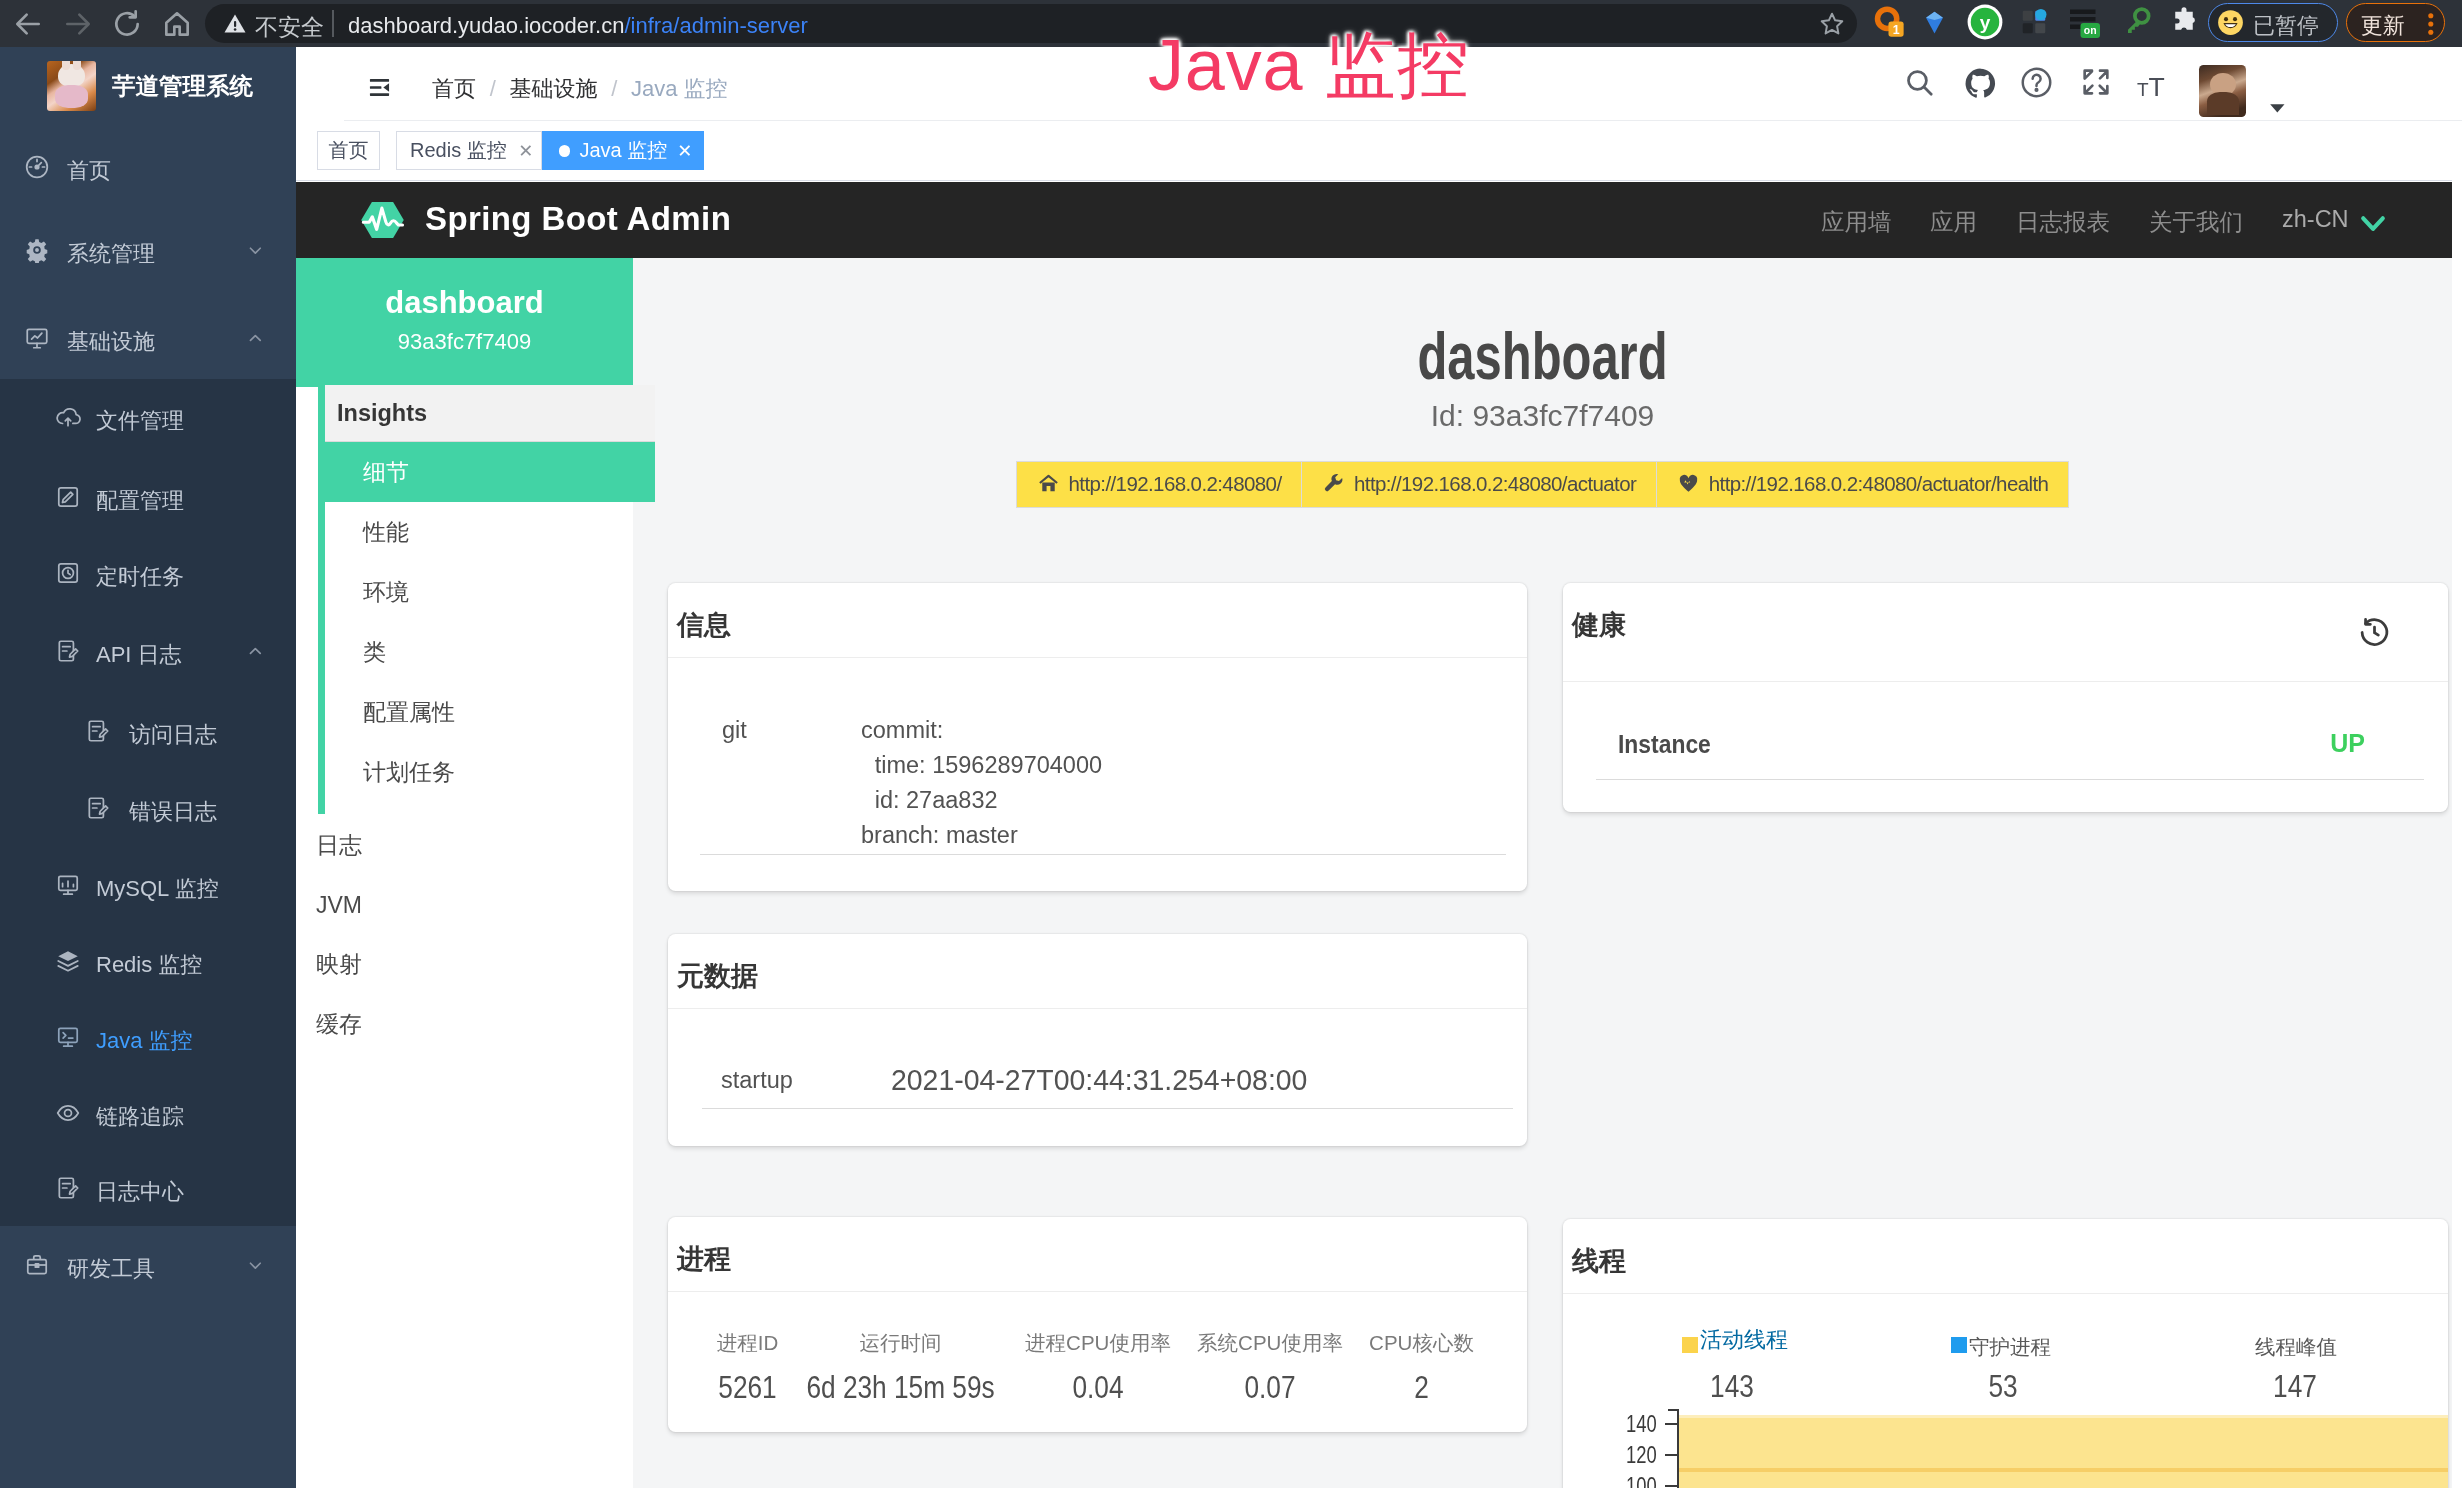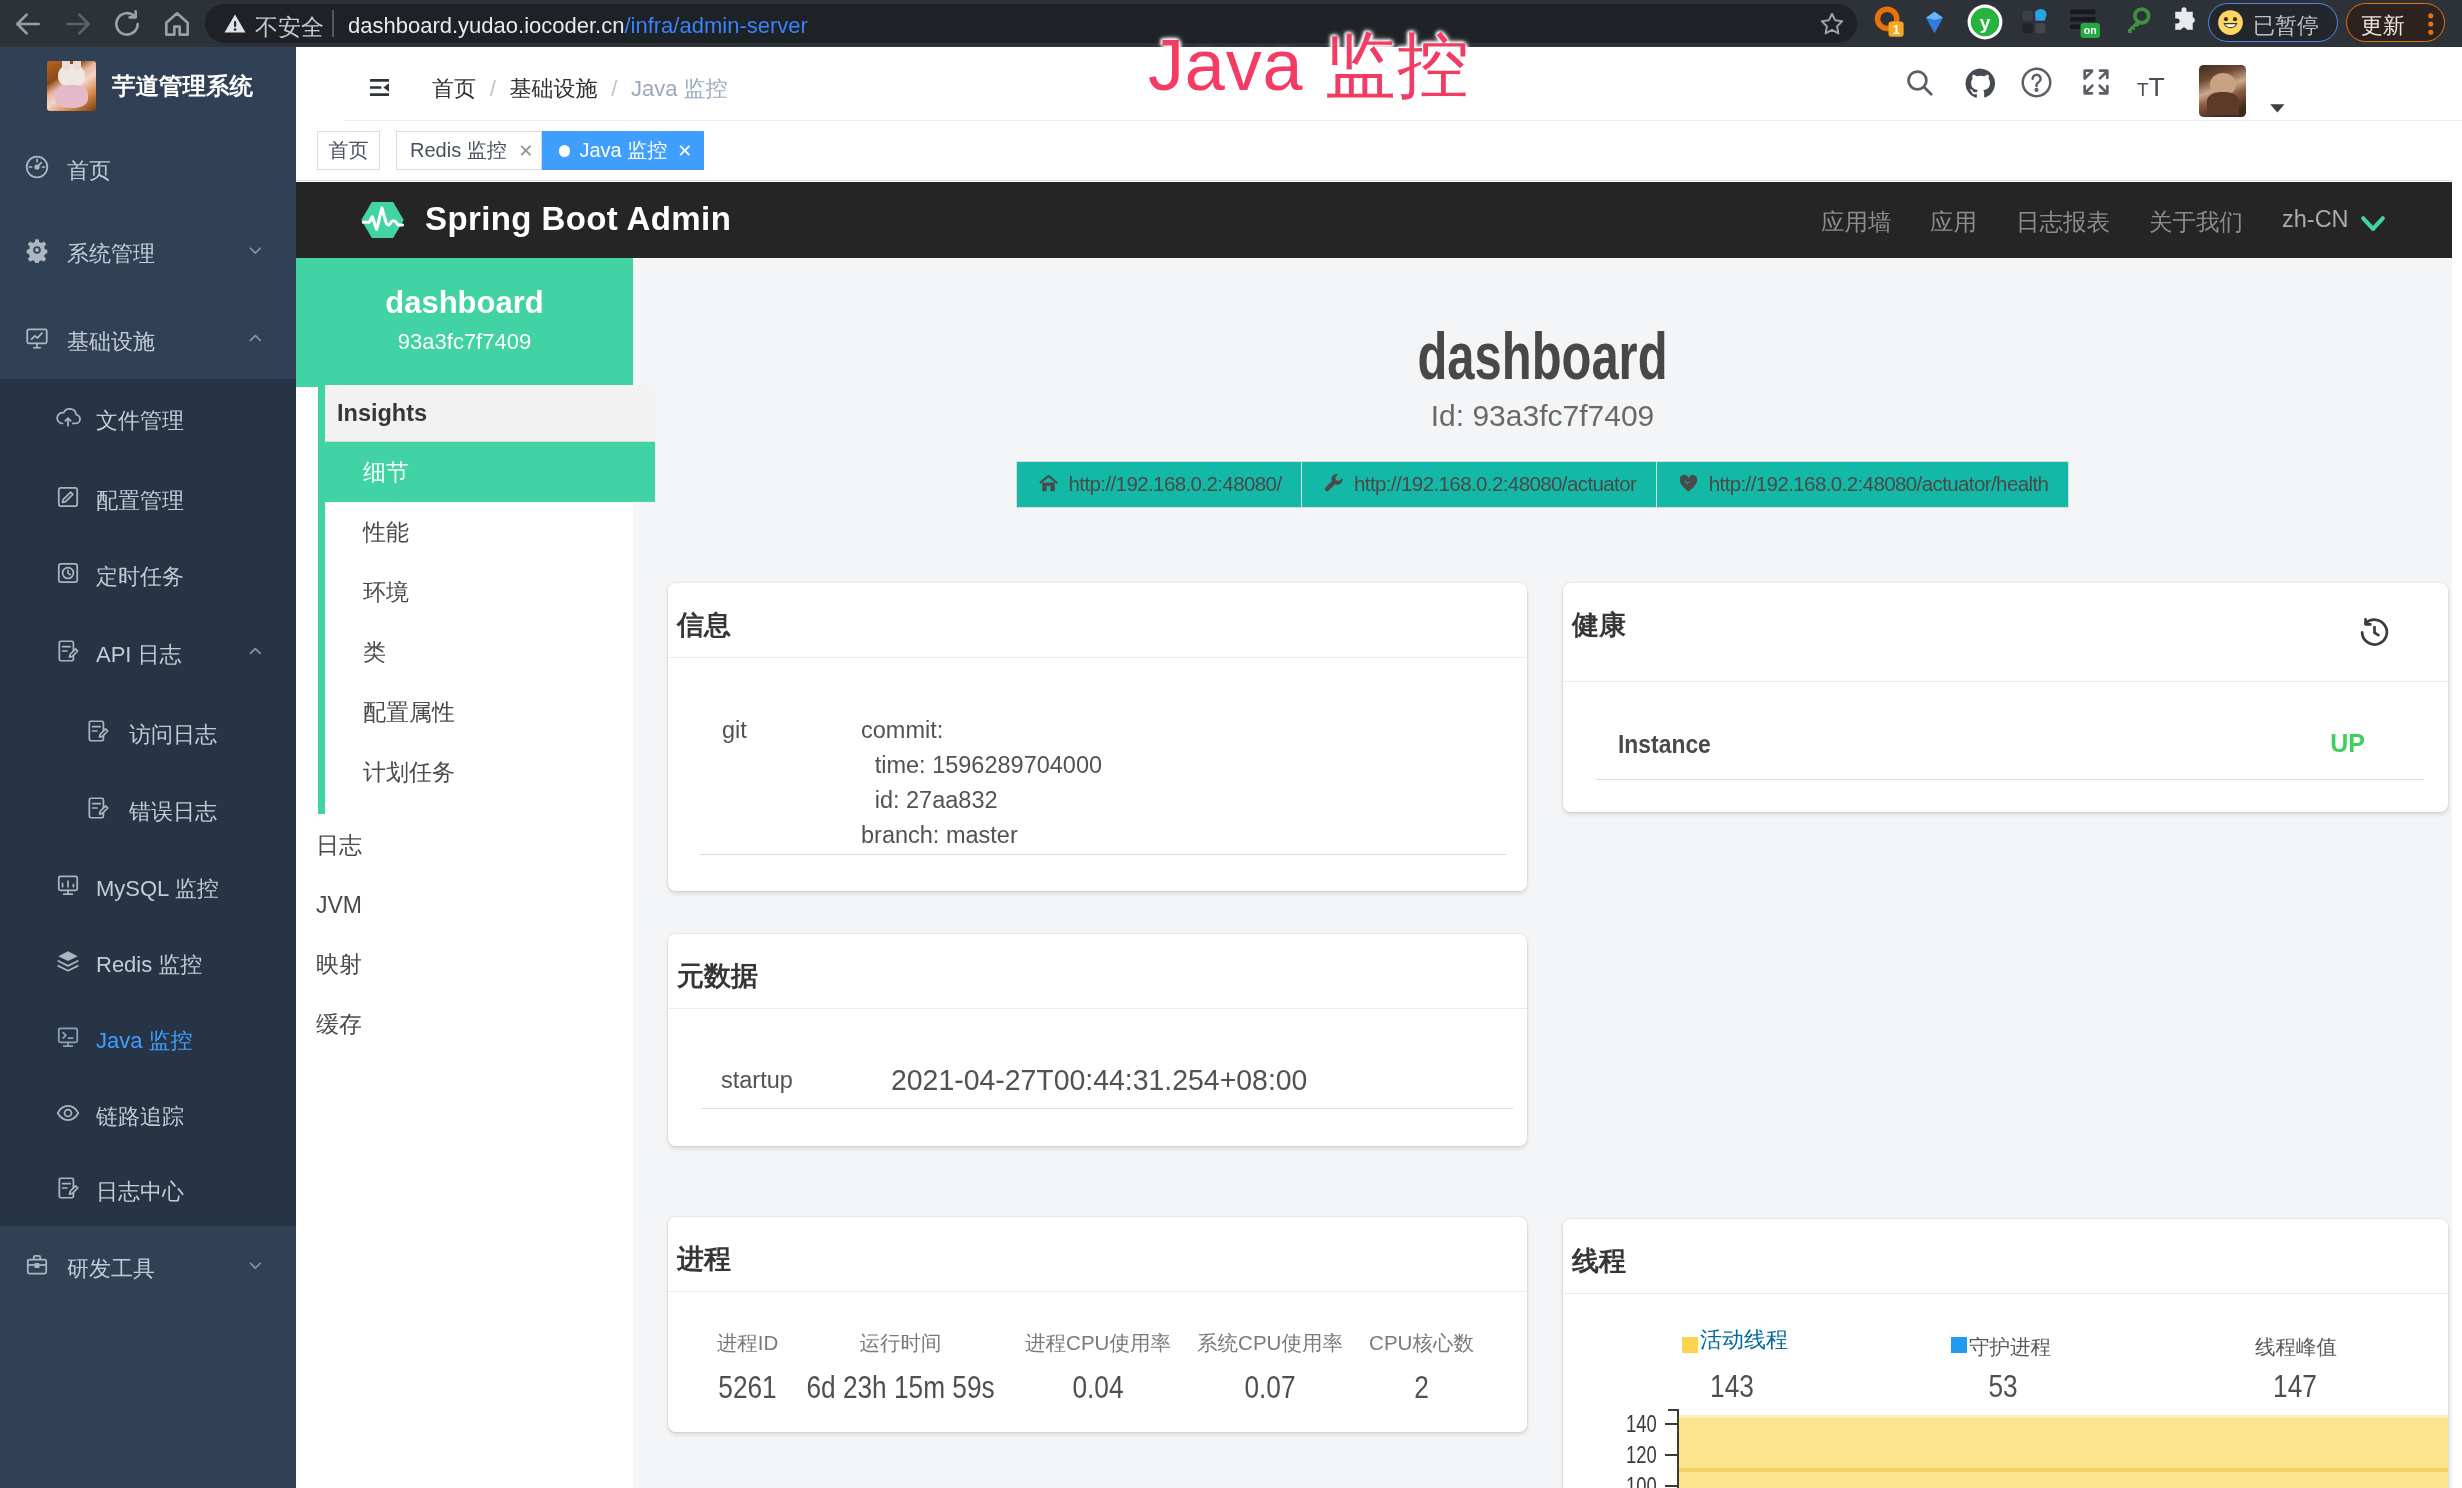--- a/index.html
+++ b/index.html
@@ -59,21 +59,21 @@
   #insights { position:absolute; left:0; top:127px; width:337px; height:429px; border-left:7.6px solid #42d3a5;margin-left:22px; }
   #insights .hd { height:57px; background:#f2f2f2; border-bottom:1.5px solid #dbdbdb; font-size:23.5px; font-weight:700; color:#363636; line-height:57px; padding-left:12px; }
   .sbitem { height:60px; font-size:23px; color:#4a4a4a; line-height:60px; padding-left:38px; }
   .sbitem.on { background:#42d3a5; color:#fff; }
   .sbitem2 { height:60px; font-size:23px; color:#4a4a4a; line-height:60px; padding-left:20px; }
 
   #sbamain { position:absolute; left:337px; top:76px; width:1819px; height:1231px; }
   #apptitle { position:absolute; left:0; top:59px; width:1819px; text-align:center; font-size:67px; font-weight:700; color:#484848; transform:scaleX(0.73); }
   #appid { position:absolute; left:0; top:141px; width:1819px; text-align:center; font-size:30px; color:#696969; }
   #urlgroup { position:absolute; left:384px; top:203px; height:47px; }
-  .ubtn { float:left; height:47px; border:1.5px solid #dbdbdb; margin-left:-1.5px; background:#14b8a6; font-size:20.5px; color:#4a4a4a; line-height:44px; padding:0 20px; white-space:nowrap; letter-spacing:-0.6px; }
+  .ubtn { float:left; height:47px; border:1.5px solid #dbdbdb; margin-left:-1.5px; background:#fde047; font-size:20.5px; color:#4a4a4a; line-height:44px; padding:0 20px; white-space:nowrap; letter-spacing:-0.6px; }
 
   .card { position:absolute; background:#fff; border-radius:7.6px; box-shadow:0 3px 4.6px rgba(10,10,10,0.1), 0 0 1.5px 0.8px rgba(10,10,10,0.06); }
   .card .chd { height:75px; border-bottom:1.5px solid #ededed; font-size:27px; font-weight:700; color:#363636; padding:24px 0 0 9px; }
   .ctbl { position:absolute; font-size:23.5px; color:#525252; }
 
   .thead { position:absolute; font-size:20.5px; color:#7a7a7a; text-align:center; }
   .tval  { position:absolute; font-size:32px; color:#4f4f4f; text-align:center; transform:scaleX(0.82); }
 </style>
 </head>
 <body>

